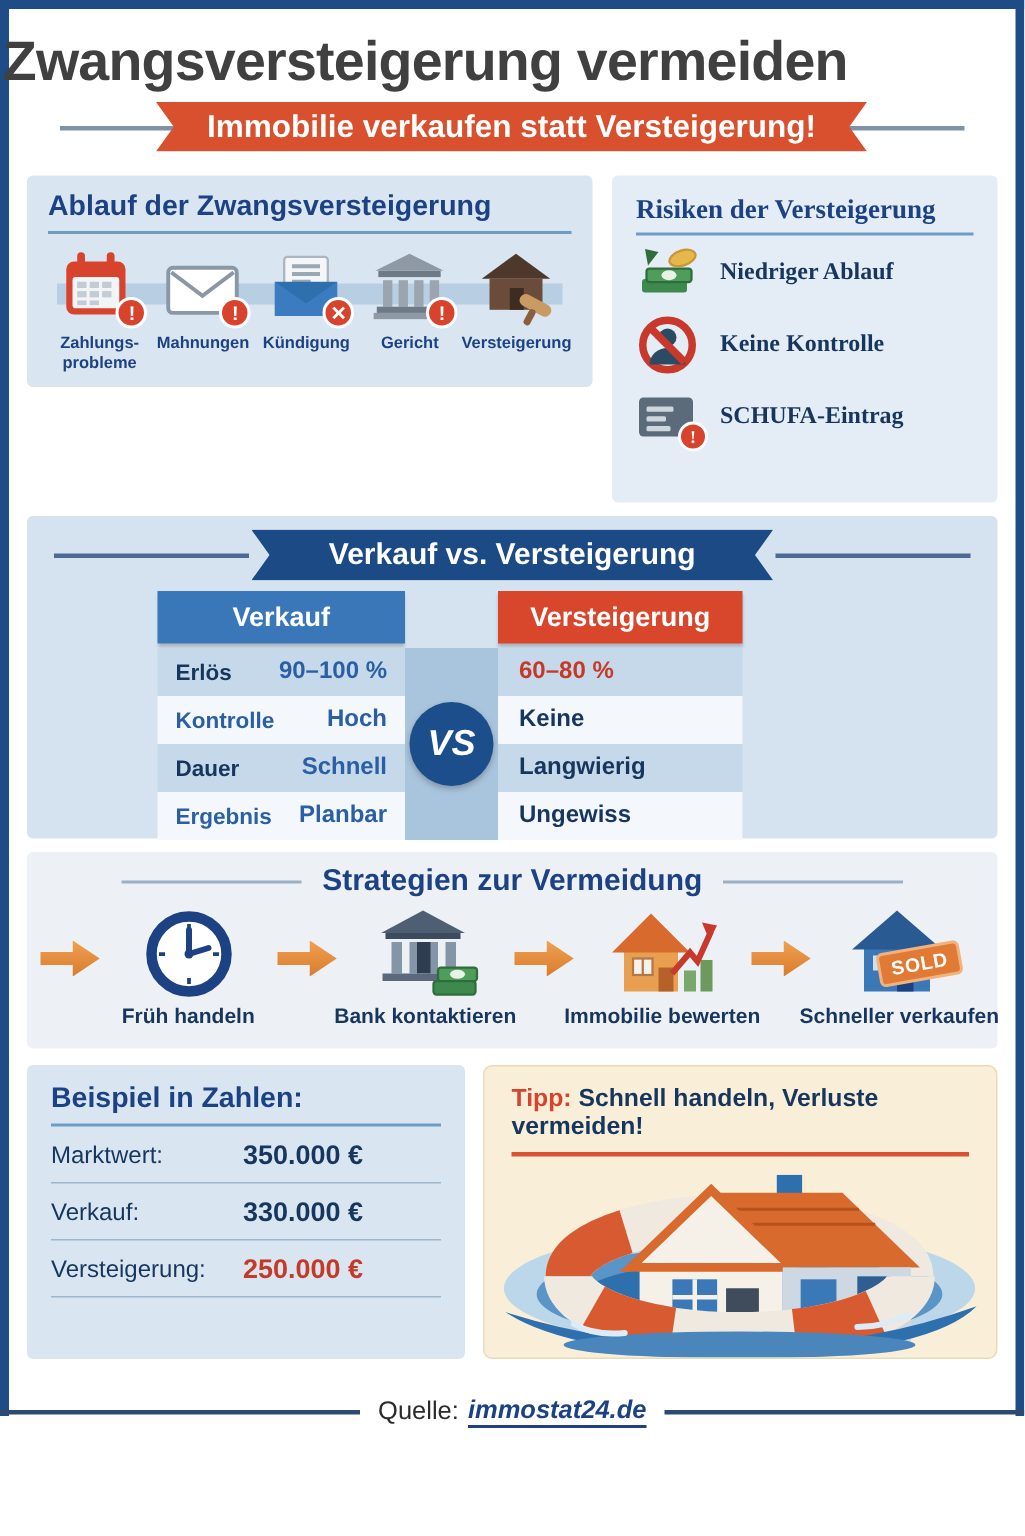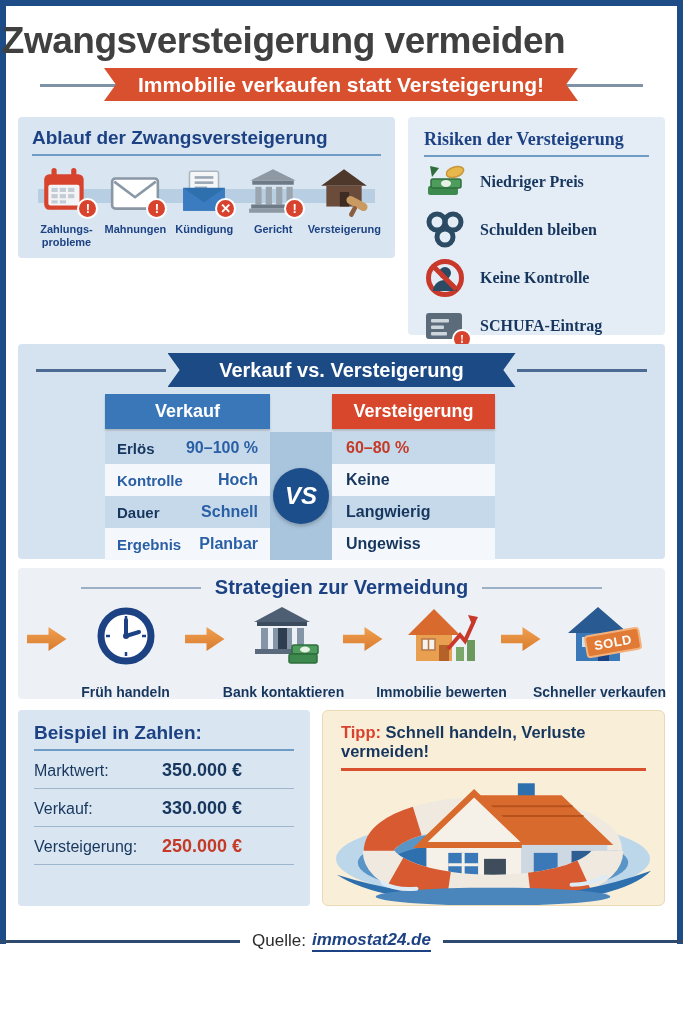--- a/index.html
+++ b/index.html
@@ -84,21 +84,21 @@
   .s-head .hline{height:2px;background:#9bb0c4;width:120px;}
   .s-title{font-size:20px;font-weight:bold;color:#1d4284;}
   .flow{display:flex;justify-content:center;align-items:flex-start;margin-top:6px;}
   .unit{display:flex;align-items:flex-start;}
   .barrow{width:40px;height:24px;margin:22px 1px 0 1px;flex:none;
     background:linear-gradient(#f0a050,#d97c2e);
     clip-path:polygon(0 32%,55% 32%,55% 0,100% 50%,55% 100%,55% 68%,0 68%);}
   .fig{width:116px;display:flex;flex-direction:column;align-items:center;}
   .fig-ic{position:relative;width:72px;height:64px;}
   .fig-ic svg{width:100%;height:100%;display:block;}
-  .fig-label{margin-top:15px;font-size:14px;font-weight:bold;color:#17365e;white-space:nowrap;}
+  .fig-label{margin-top:0;font-size:14px;font-weight:bold;color:#17365e;white-space:nowrap;}
   .sold-tag{position:absolute;right:-6px;top:26px;transform:rotate(-10deg);
     background:#e07a35;color:#fff;font-weight:bold;font-size:13px;padding:2px 7px;
     border-radius:4px;border:2px solid #f2b27e;letter-spacing:.5px;}
 
   
   .beispiel{left:18px;top:710px;width:292px;height:196px;background:#d9e6f1;padding:12px 16px;}
   .beispiel .box-title{font-size:19px;}
   .b-row{display:flex;align-items:center;padding:9px 0 7px 0;border-bottom:1.5px solid #9db6cd;}
   .b-label{width:128px;font-size:16px;color:#17365e;}
   .b-val{font-size:18px;font-weight:bold;color:#17365e;}
@@ -226,31 +226,21 @@
     <div class="risk-item">
       <div class="risk-ic">
         <svg viewBox="0 0 42 40">
           <polygon points="6,4 15,6 8,15" fill="#2f6e3c"></polygon>
           <rect x="4" y="24" width="30" height="9" rx="2" fill="#3e8a4e"></rect>
           <rect x="7" y="17" width="30" height="9" rx="2" fill="#4f9d5c" stroke="#2f6e3c" stroke-width="1.5"></rect>
           <ellipse cx="22" cy="21.5" rx="5" ry="3.4" fill="#e9f2e7"></ellipse>
           <ellipse cx="31" cy="10" rx="9" ry="5" fill="#e6b84c" stroke="#c8963a" stroke-width="1.5" transform="rotate(-18 31 10)"></ellipse>
         </svg>
       </div>
-      <div class="risk-label">Niedriger Preis</div>
-    </div>
-    <div class="risk-item">
-      <div class="risk-ic">
-        <svg viewBox="0 0 42 40">
-          <circle cx="13" cy="12" r="8" fill="none" stroke="#2b4a63" stroke-width="5"></circle>
-          <circle cx="29" cy="12" r="8" fill="none" stroke="#2b4a63" stroke-width="5"></circle>
-          <circle cx="21" cy="27" r="8" fill="none" stroke="#2b4a63" stroke-width="5"></circle>
-        </svg>
-      </div>
-      <div class="risk-label">Schulden bleiben</div>
+      <div class="risk-label">Niedriger Ablauf</div>
     </div>
     <div class="risk-item">
       <div class="risk-ic">
         <svg viewBox="0 0 42 40">
           <circle cx="21" cy="20" r="16.5" fill="none" stroke="#c8392b" stroke-width="5"></circle>
           <circle cx="21" cy="15" r="6" fill="#2b4a63"></circle>
           <path d="M9 33 a12 11 0 0 1 24 0 Z" fill="#2b4a63"></path>
           <line x1="9.5" y1="8.5" x2="32.5" y2="31.5" stroke="#c8392b" stroke-width="5"></line>
         </svg>
       </div>

